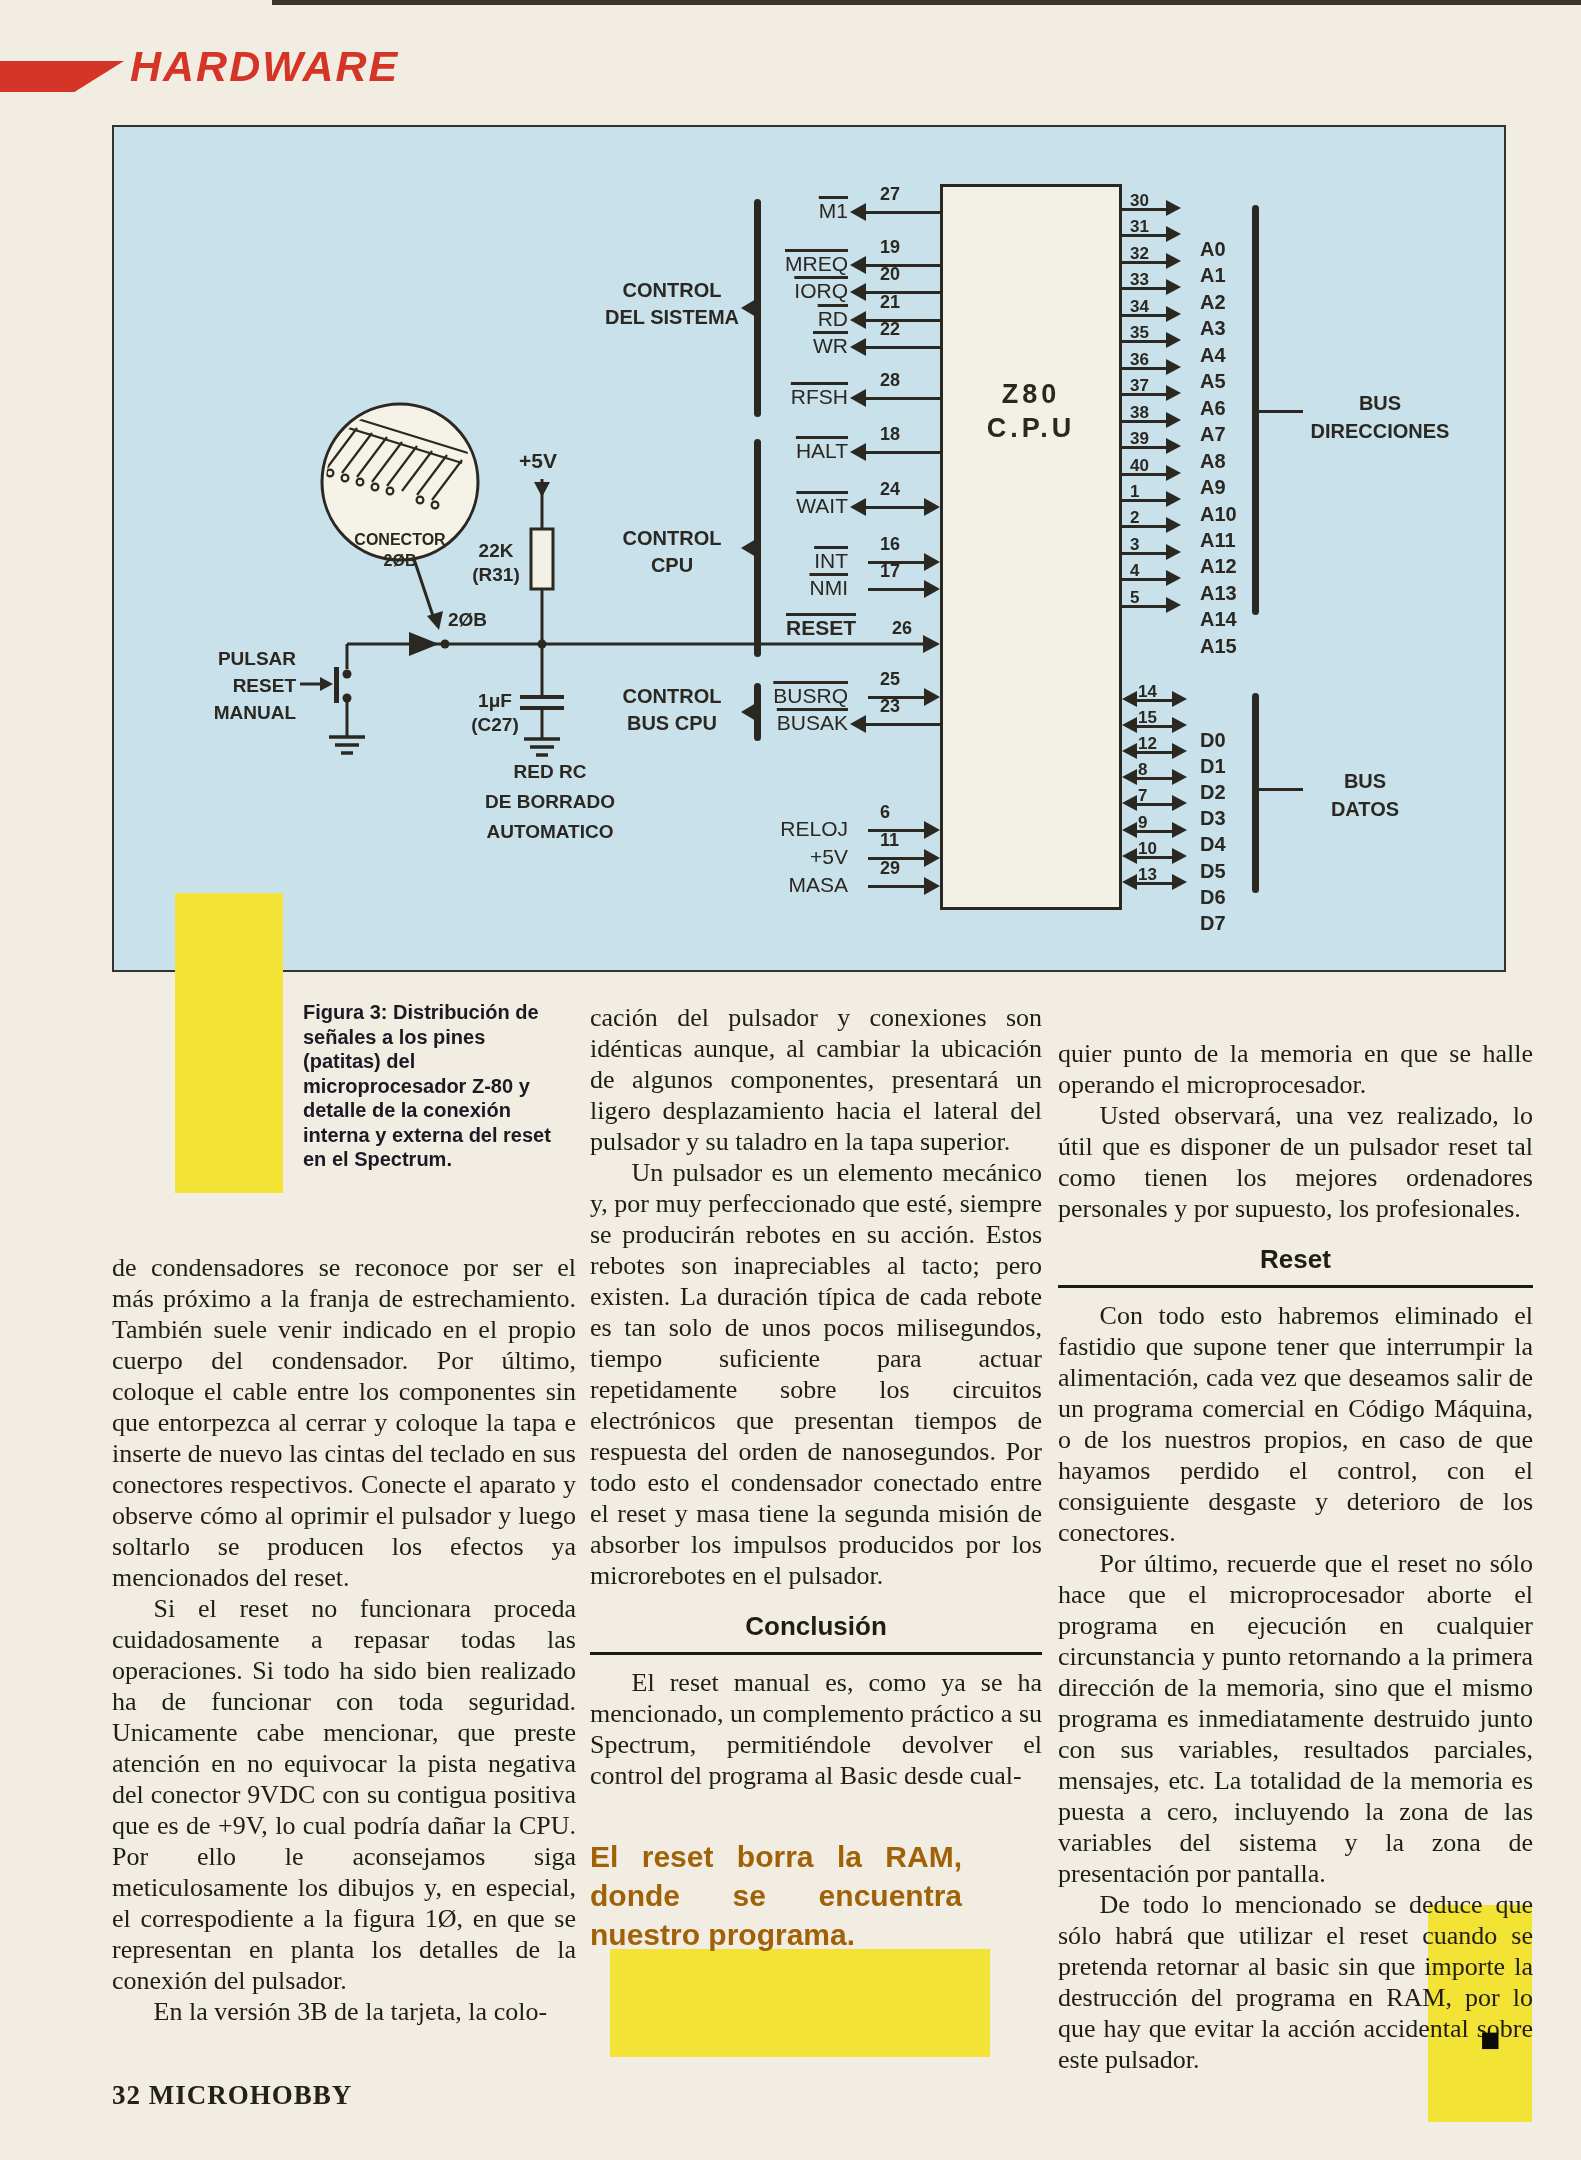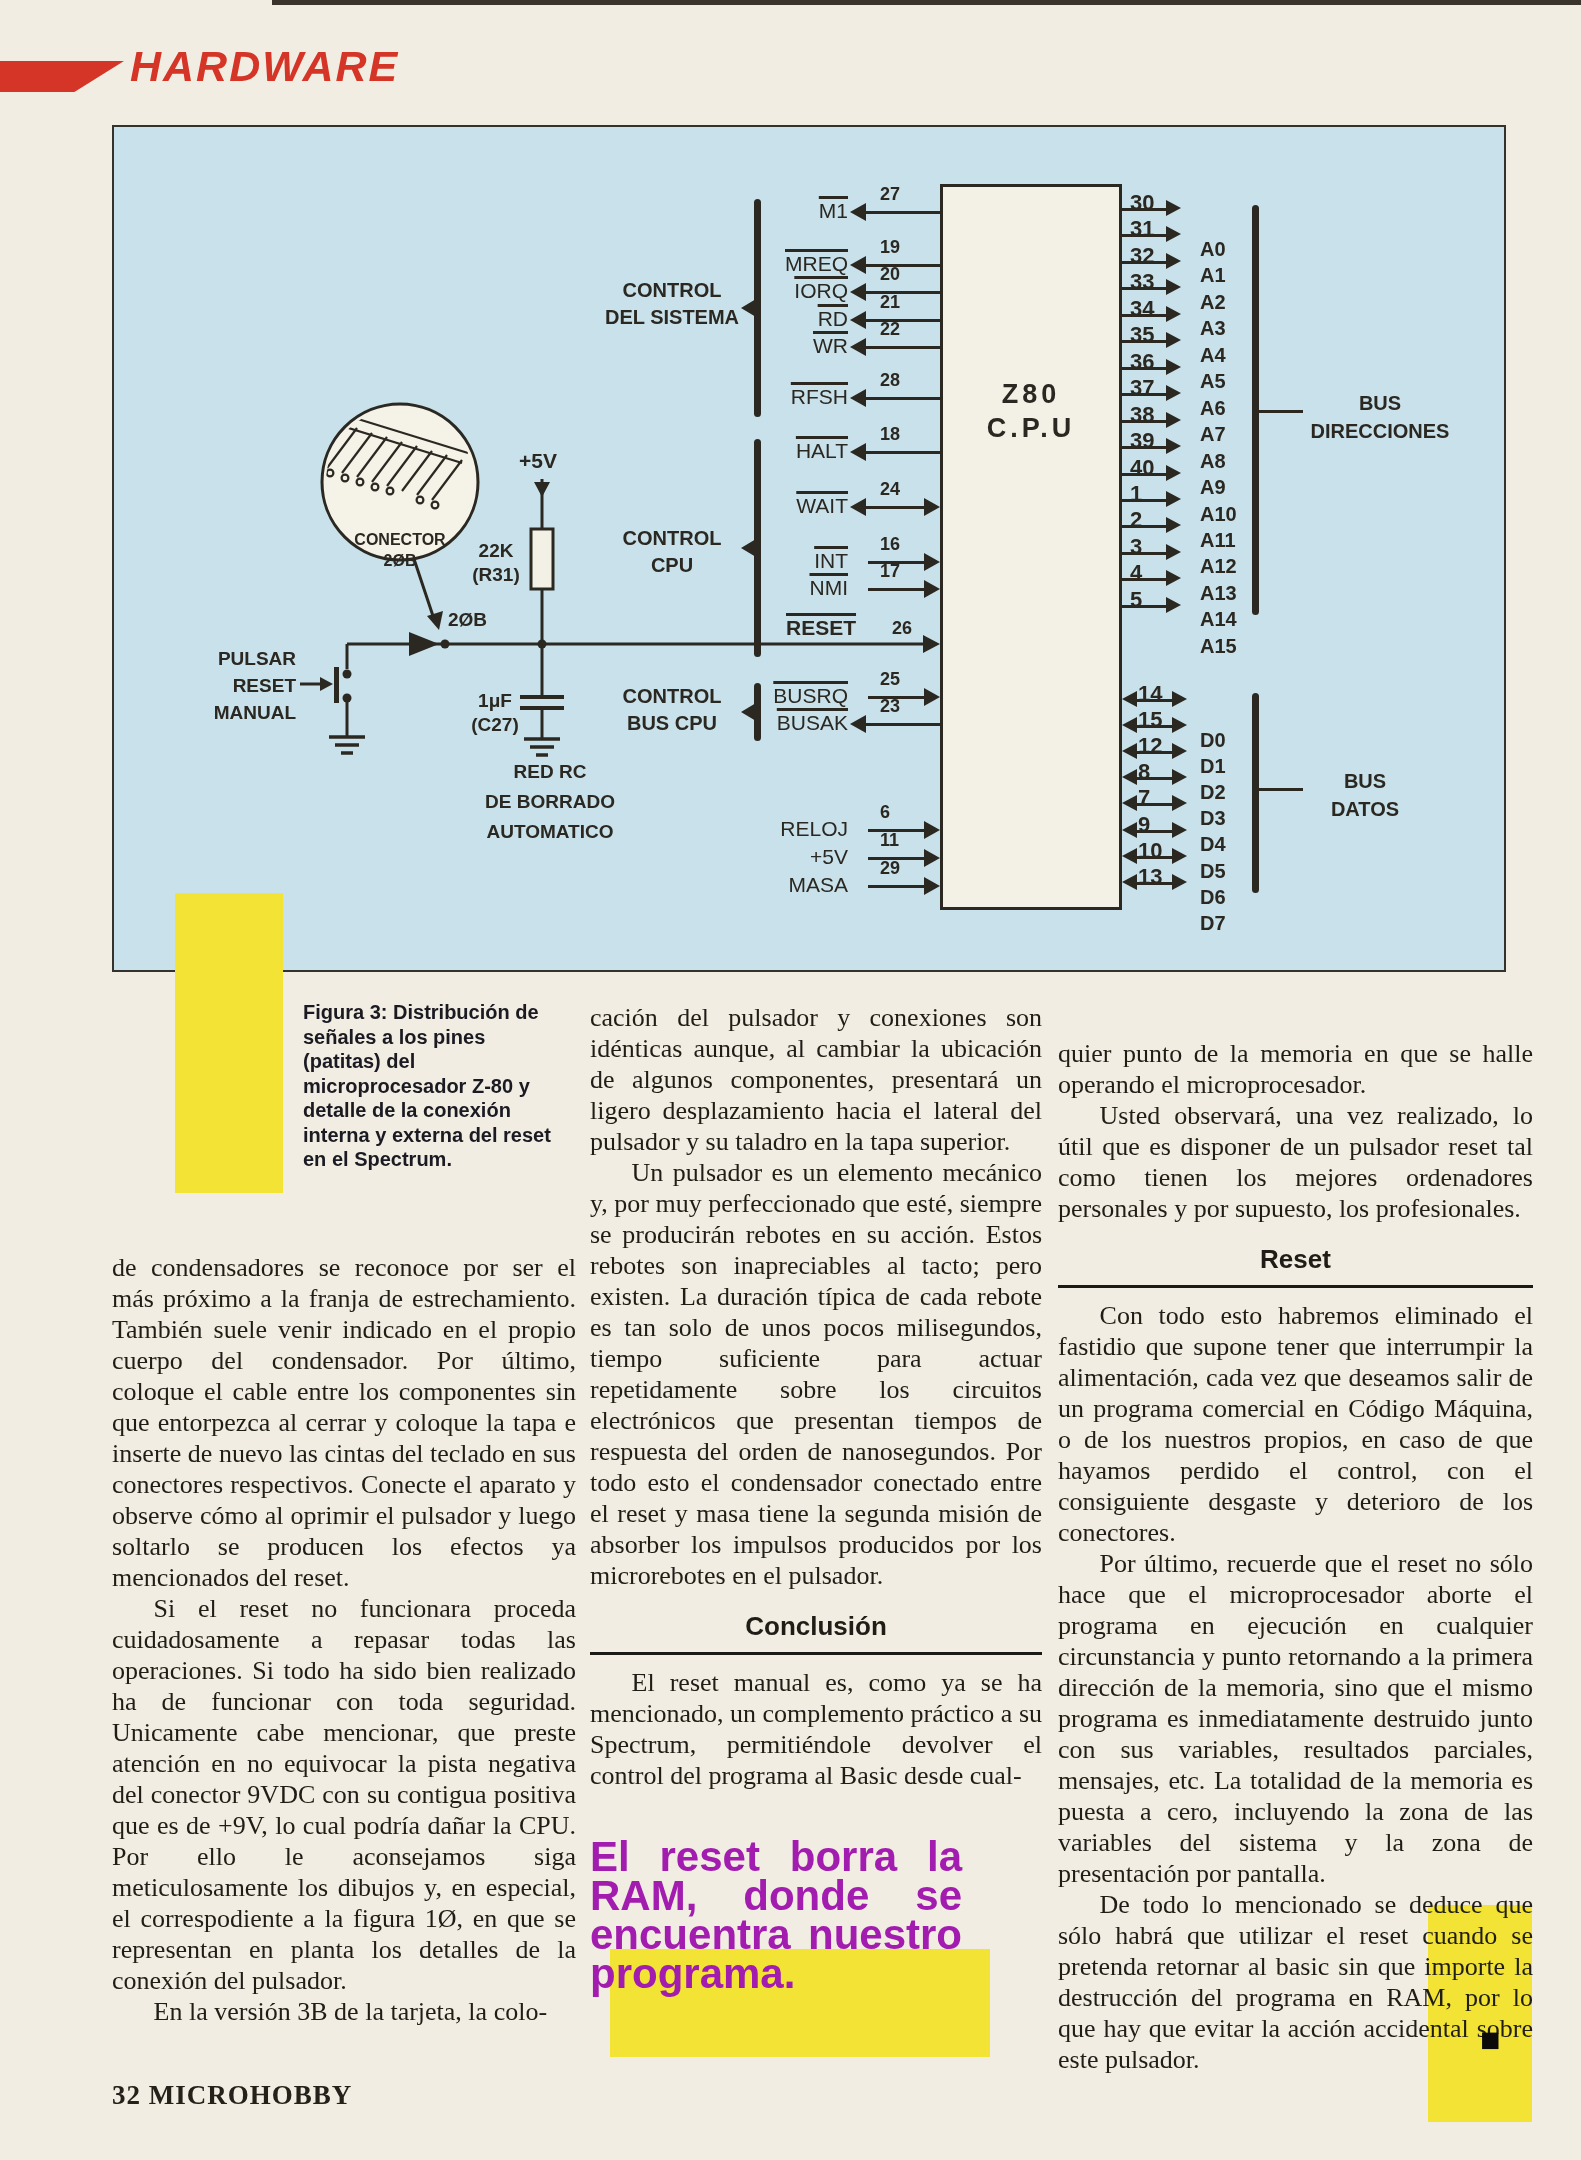--- a/index.html
+++ b/index.html
@@ -54,21 +54,21 @@
   .dcol{position:absolute;left:1008px;top:560px;width:190px;height:230px;}
   .arow,.drow{position:absolute;left:0;width:100%;height:26px;}
   .arow .wire{position:absolute;left:0;top:12px;width:48px;height:3px;background:var(--ink);}
   .drow .wire{position:absolute;left:13px;top:12px;width:40px;height:3px;background:var(--ink);}
   .ahr{position:absolute;top:4px;width:0;height:0;border-top:8.5px solid transparent;
     border-bottom:8.5px solid transparent;border-left:15px solid var(--ink);}
   .ahl{position:absolute;top:4px;width:0;height:0;border-top:8.5px solid transparent;
     border-bottom:8.5px solid transparent;border-right:15px solid var(--ink);left:0;}
   .arow .ahr{left:44px;}
   .drow .ahr{left:50px;}
-  .apin{position:absolute;left:8px;top:-4px;font-weight:bold;font-size:22px;line-height:1;}
+  .apin{position:absolute;left:8px;top:-4px;font-weight:bold;font-size:17px;line-height:1;}
   .anm{position:absolute;left:78px;top:3px;font-weight:bold;font-size:20px;line-height:1;margin-top:40px;}
   .buslbl{position:absolute;text-align:center;font-weight:bold;font-size:20px;line-height:28px;}
   
   .dlbl{position:absolute;font-weight:bold;}
   .lbl-5v{left:405px;top:322px;font-size:21px;}
   .lbl-res{left:350px;top:412px;width:64px;text-align:center;font-size:19px;line-height:24px;}
   .lbl-cap{left:350px;top:562px;width:62px;text-align:center;font-size:19px;line-height:24px;}
   .lbl-pulsar{left:90px;top:518px;width:92px;text-align:right;font-size:19px;line-height:27px;}
   .lbl-rc{left:366px;top:630px;width:140px;text-align:center;font-size:19px;line-height:30px;}
   .lbl-conector{left:214px;top:402px;width:144px;text-align:center;font-size:16px;line-height:21px;}
@@ -85,21 +85,21 @@
   .col p{margin:0;text-indent:1.6em;}
   .col p.flush{text-indent:0;}
   .col1{left:112px;top:1252px;width:464px;}
   .col2{left:590px;top:1002px;width:452px;}
   .col3{left:1058px;top:1038px;width:475px;}
   .subhead{font-family:"Liberation Sans",sans-serif;font-weight:bold;font-size:26px;text-align:center;
     border-bottom:3px solid #1c1a15;padding:8px 0 10px;margin:12px 0 12px;}
   .quote{position:relative;margin-top:46px;width:400px;}
   .qy{position:absolute;left:20px;top:112px;width:380px;height:108px;background:var(--yellow);z-index:0;}
   .qt{position:relative;z-index:1;width:372px;font-family:"Liberation Sans",sans-serif;font-weight:bold;
-    font-size:42px;line-height:39px;color:#a21caf;text-align:justify;}
+    font-size:30px;line-height:39px;color:#a16207;text-align:justify;}
   .end-mark{position:absolute;left:1480px;top:2022px;z-index:2;font-size:34px;line-height:34px;color:#0c0b09;}
   
   .footer{position:absolute;left:112px;top:2080px;font-family:"Liberation Serif",serif;
     font-weight:bold;font-size:27px;letter-spacing:1px;color:#24201a;}
 </style>
 </head>
 <body>
 
 <div class="page">
 

